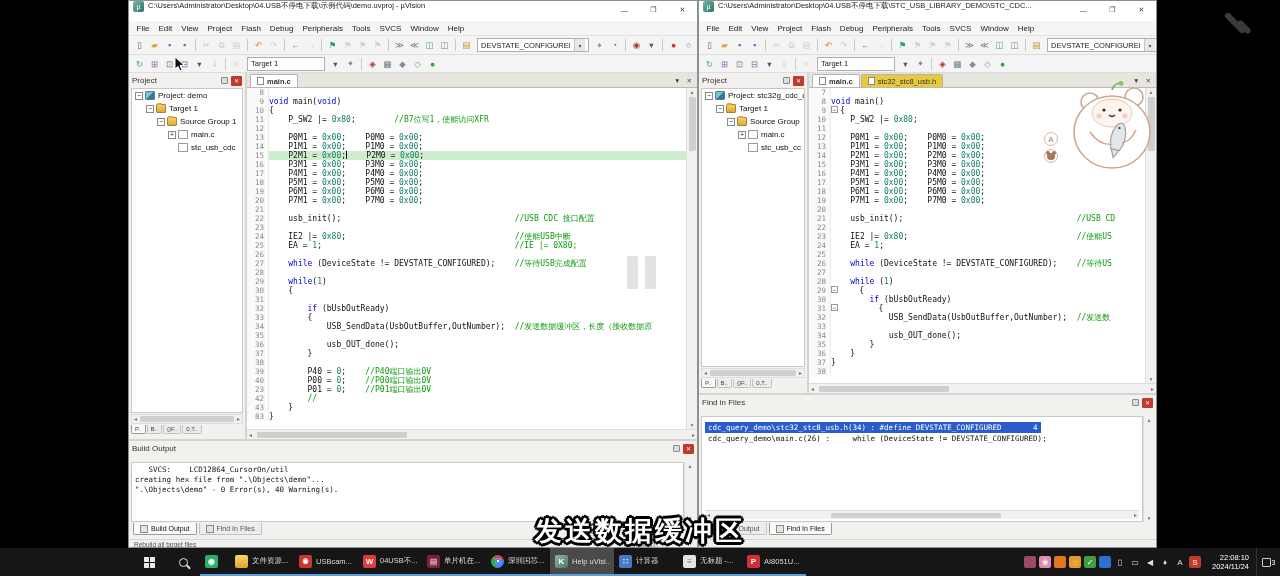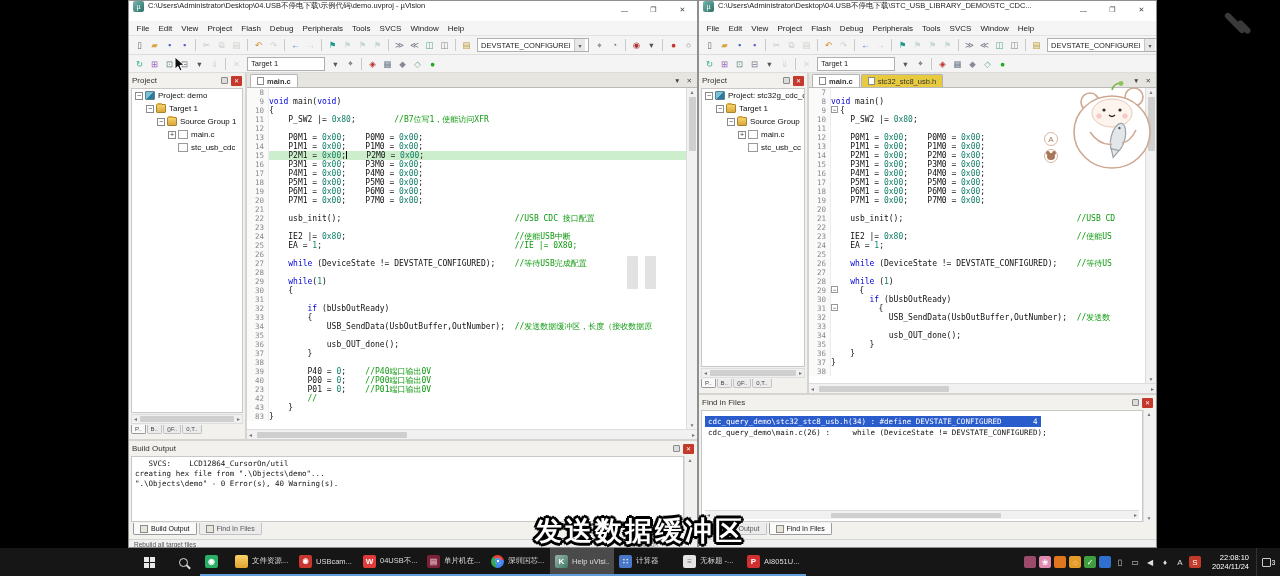--- a/index.html
+++ b/index.html
@@ -79,21 +79,21 @@
   .ehscroll{height:10px;flex:none;background:#f1f1f1;border-top:1px solid #ddd;display:flex;align-items:center;font-size:5px;color:#777;padding:0 1px}
   .hthumb{height:6px;background:#cfcfcf;border-radius:1px}
   #winL .hthumb{width:150px;margin-left:4px}
   #winR .hthumb{width:130px;margin-left:4px}
   .ehsp{flex:1}
 
   
   .bpanel{flex:none;display:flex;flex-direction:column;border-top:2px solid #d6d4d0;background:#f2f1ee}
   #winL .bpanel{height:84px}
   #winR .bpanel{height:130px}
-  .bwrap{flex:1;display:flex;margin:0 2px 1px;min-height:0}
+  .bwrap{flex:1;display:flex;margin:6px 2px 1px;min-height:0}
   .bcontent{flex:1;background:#fff;border:1px solid #c8c8c8;overflow:hidden;padding:2px 3px;display:flex;flex-direction:column;min-width:0}
   .boline{height:10px;line-height:10px;white-space:pre;font-family:"DejaVu Sans Mono","Liberation Mono",monospace;font-size:7.5px;color:#111;flex:none}
   .findrows{flex:1;padding-top:3px;overflow:hidden}
   .fr{height:11px;line-height:11px;white-space:pre;font-family:"DejaVu Sans Mono","Liberation Mono",monospace;font-size:7.5px;color:#111;width:max-content;padding:0 3px}
   .fr.sel{background:#2a5ccc;color:#fff}
   .fhscroll{height:9px;background:#f1f1f1;border-top:1px solid #ddd;display:flex;align-items:center;font-size:5px;color:#777;flex:none;padding:0 1px}
   .fhthumb{width:170px;height:5px;background:#cfcfcf;margin-left:120px;border-radius:1px}
   .paneltabs{height:16px;display:flex;align-items:flex-start;padding:0 4px;background:#f2f1ee;flex:none}
   .ptb{display:flex;align-items:center;gap:3px;font-size:7px;padding:1.5px 6px;border:1px solid #c2c2c2;border-top:none;background:#ececec;color:#555;border-radius:0 0 2px 2px;margin-right:2px;white-space:nowrap}
   .ptb.active{background:#fafafa;color:#111;border-color:#9a9a9a}

